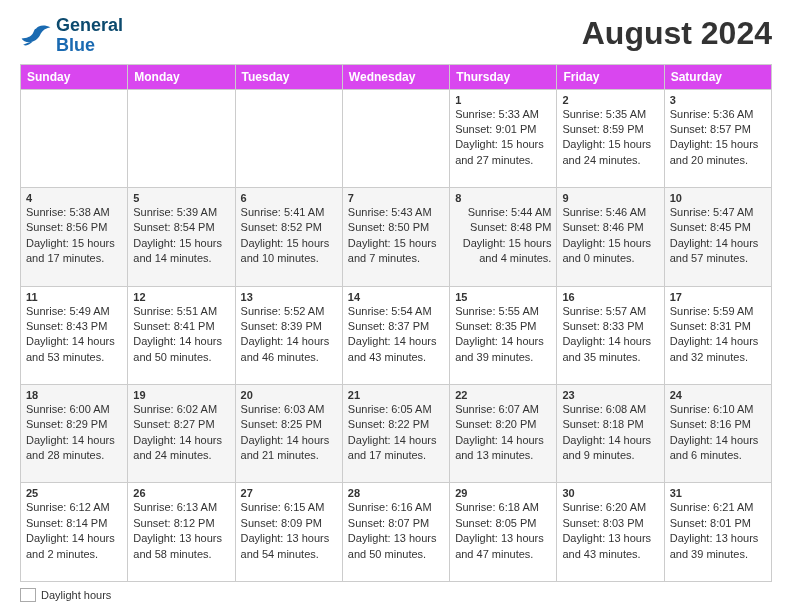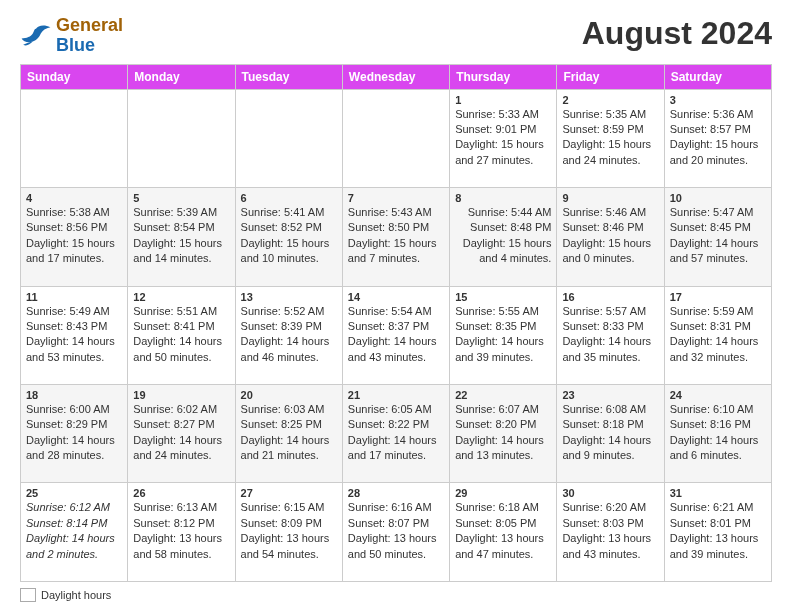--- a/index.html
+++ b/index.html
@@ -28,21 +28,21 @@
       align-items: center;
       gap: 4px;
     }
     .logo-text {
       font-size: 18px;
       font-weight: bold;
       color: #333;
       line-height: 1.1;
     }
     .logo-text span {
-      color: #a16207;
+      color: #0c4a6e;
     }
     .logo-bird {
       width: 32px;
       height: 28px;
     }
     .title-block {
       text-align: right;
     }
     .month-year {
       font-size: 32px;
@@ -296,21 +296,21 @@
           <td>
             <span class="day-num">24</span>
             <div class="day-info" style="white-space: pre-line;">Sunrise: 6:10 AM
 Sunset: 8:16 PM
 Daylight: 14 hours and 6 minutes.</div>
           </td>
         </tr>
         <tr>
           <td>
             <span class="day-num">25</span>
-            <div class="day-info" style="white-space: pre-line; font-style: italic;">Sunrise: 6:12 AM
+            <div class="day-info" style="white-space: pre-line;">Sunrise: 6:12 AM
 Sunset: 8:14 PM
 Daylight: 14 hours and 2 minutes.</div>
           </td>
           <td>
             <span class="day-num">26</span>
             <div class="day-info" style="white-space: pre-line;">Sunrise: 6:13 AM
 Sunset: 8:12 PM
 Daylight: 13 hours and 58 minutes.</div>
           </td>
           <td>

